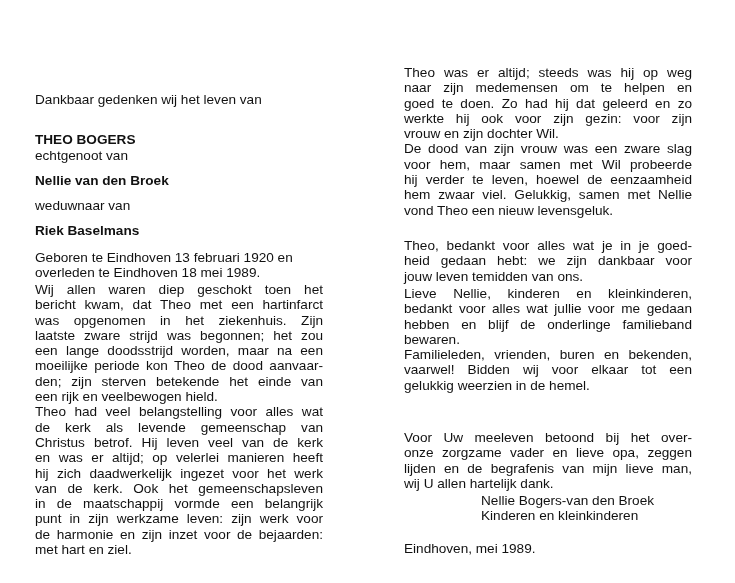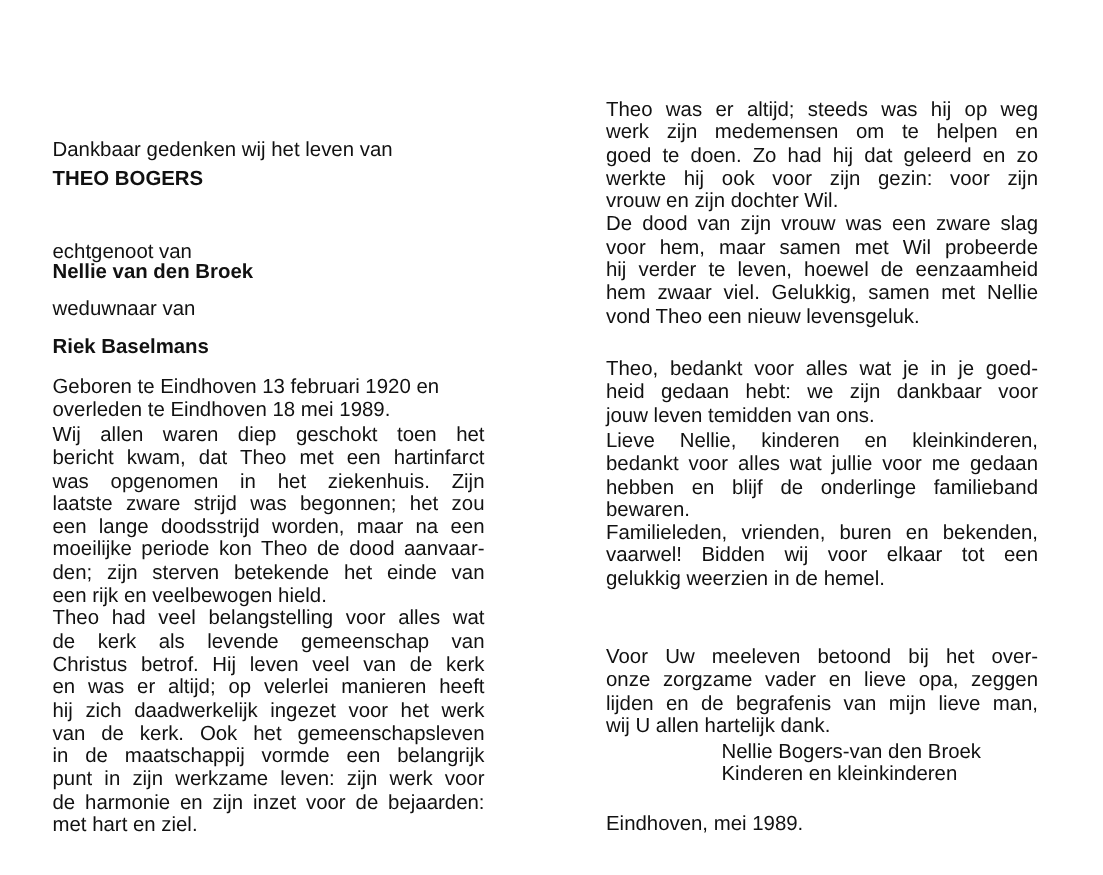--- a/index.html
+++ b/index.html
@@ -14,22 +14,22 @@
   .para .line { display:block; text-align:justify; text-align-last:justify; white-space:nowrap; }
   .para .line.last { text-align-last:left; }
   .line { display:block; }
   .sig { position:absolute; left:77px; white-space:nowrap; }
 </style>
 </head>
 <body>
 
 <div id="left" class="col">
   <div class="center" style="top:64px;">Dankbaar gedenken wij het leven van</div>
-  <div class="center bold" style="top:83px;">THEO BOGERS</div>
-  <div class="center" style="top:132px;">echtgenoot van</div>
+  <div class="center bold" style="top:104px;">THEO BOGERS</div>
+  <div class="center" style="top:120px;">echtgenoot van</div>
   <div class="center bold" style="top:145px;">Nellie van den Broek</div>
   <div class="center" style="top:170px;">weduwnaar van</div>
   <div class="center bold" style="top:195px;">Riek Baselmans</div>
   <div class="center" style="top:222px;">
     <span class="line">Geboren te Eindhoven 13 februari 1920 en</span>
     <span class="line">overleden te Eindhoven 18 mei 1989.</span>
   </div>
   <div class="para" style="top:282px;" id="lp1">
       <span class="line">Wij allen waren diep geschokt toen het</span>
       <span class="line">bericht kwam, dat Theo met een hartinfarct</span>
@@ -48,21 +48,21 @@
       <span class="line">in de maatschappij vormde een belangrijk</span>
       <span class="line">punt in zijn werkzame leven: zijn werk voor</span>
       <span class="line">de harmonie en zijn inzet voor de bejaarden:</span>
       <span class="line last">met hart en ziel.</span>
     </div>
 </div>
 
 <div id="right" class="col">
   <div class="para" style="top:65px;" id="rp1">
       <span class="line">Theo was er altijd; steeds was hij op weg</span>
-      <span class="line">werk zijn medemensen om te helpen en</span>
+      <span class="line">naar zijn medemensen om te helpen en</span>
       <span class="line">goed te doen. Zo had hij dat geleerd en zo</span>
       <span class="line">werkte hij ook voor zijn gezin: voor zijn</span>
       <span class="line last">vrouw en zijn dochter Wil.</span>
       <span class="line">De dood van zijn vrouw was een zware slag</span>
       <span class="line">voor hem, maar samen met Wil probeerde</span>
       <span class="line">hij verder te leven, hoewel de eenzaamheid</span>
       <span class="line">hem zwaar viel. Gelukkig, samen met Nellie</span>
       <span class="line last">vond Theo een nieuw levensgeluk.</span>
     </div>
   <div class="para" style="top:238px;" id="rp2">

